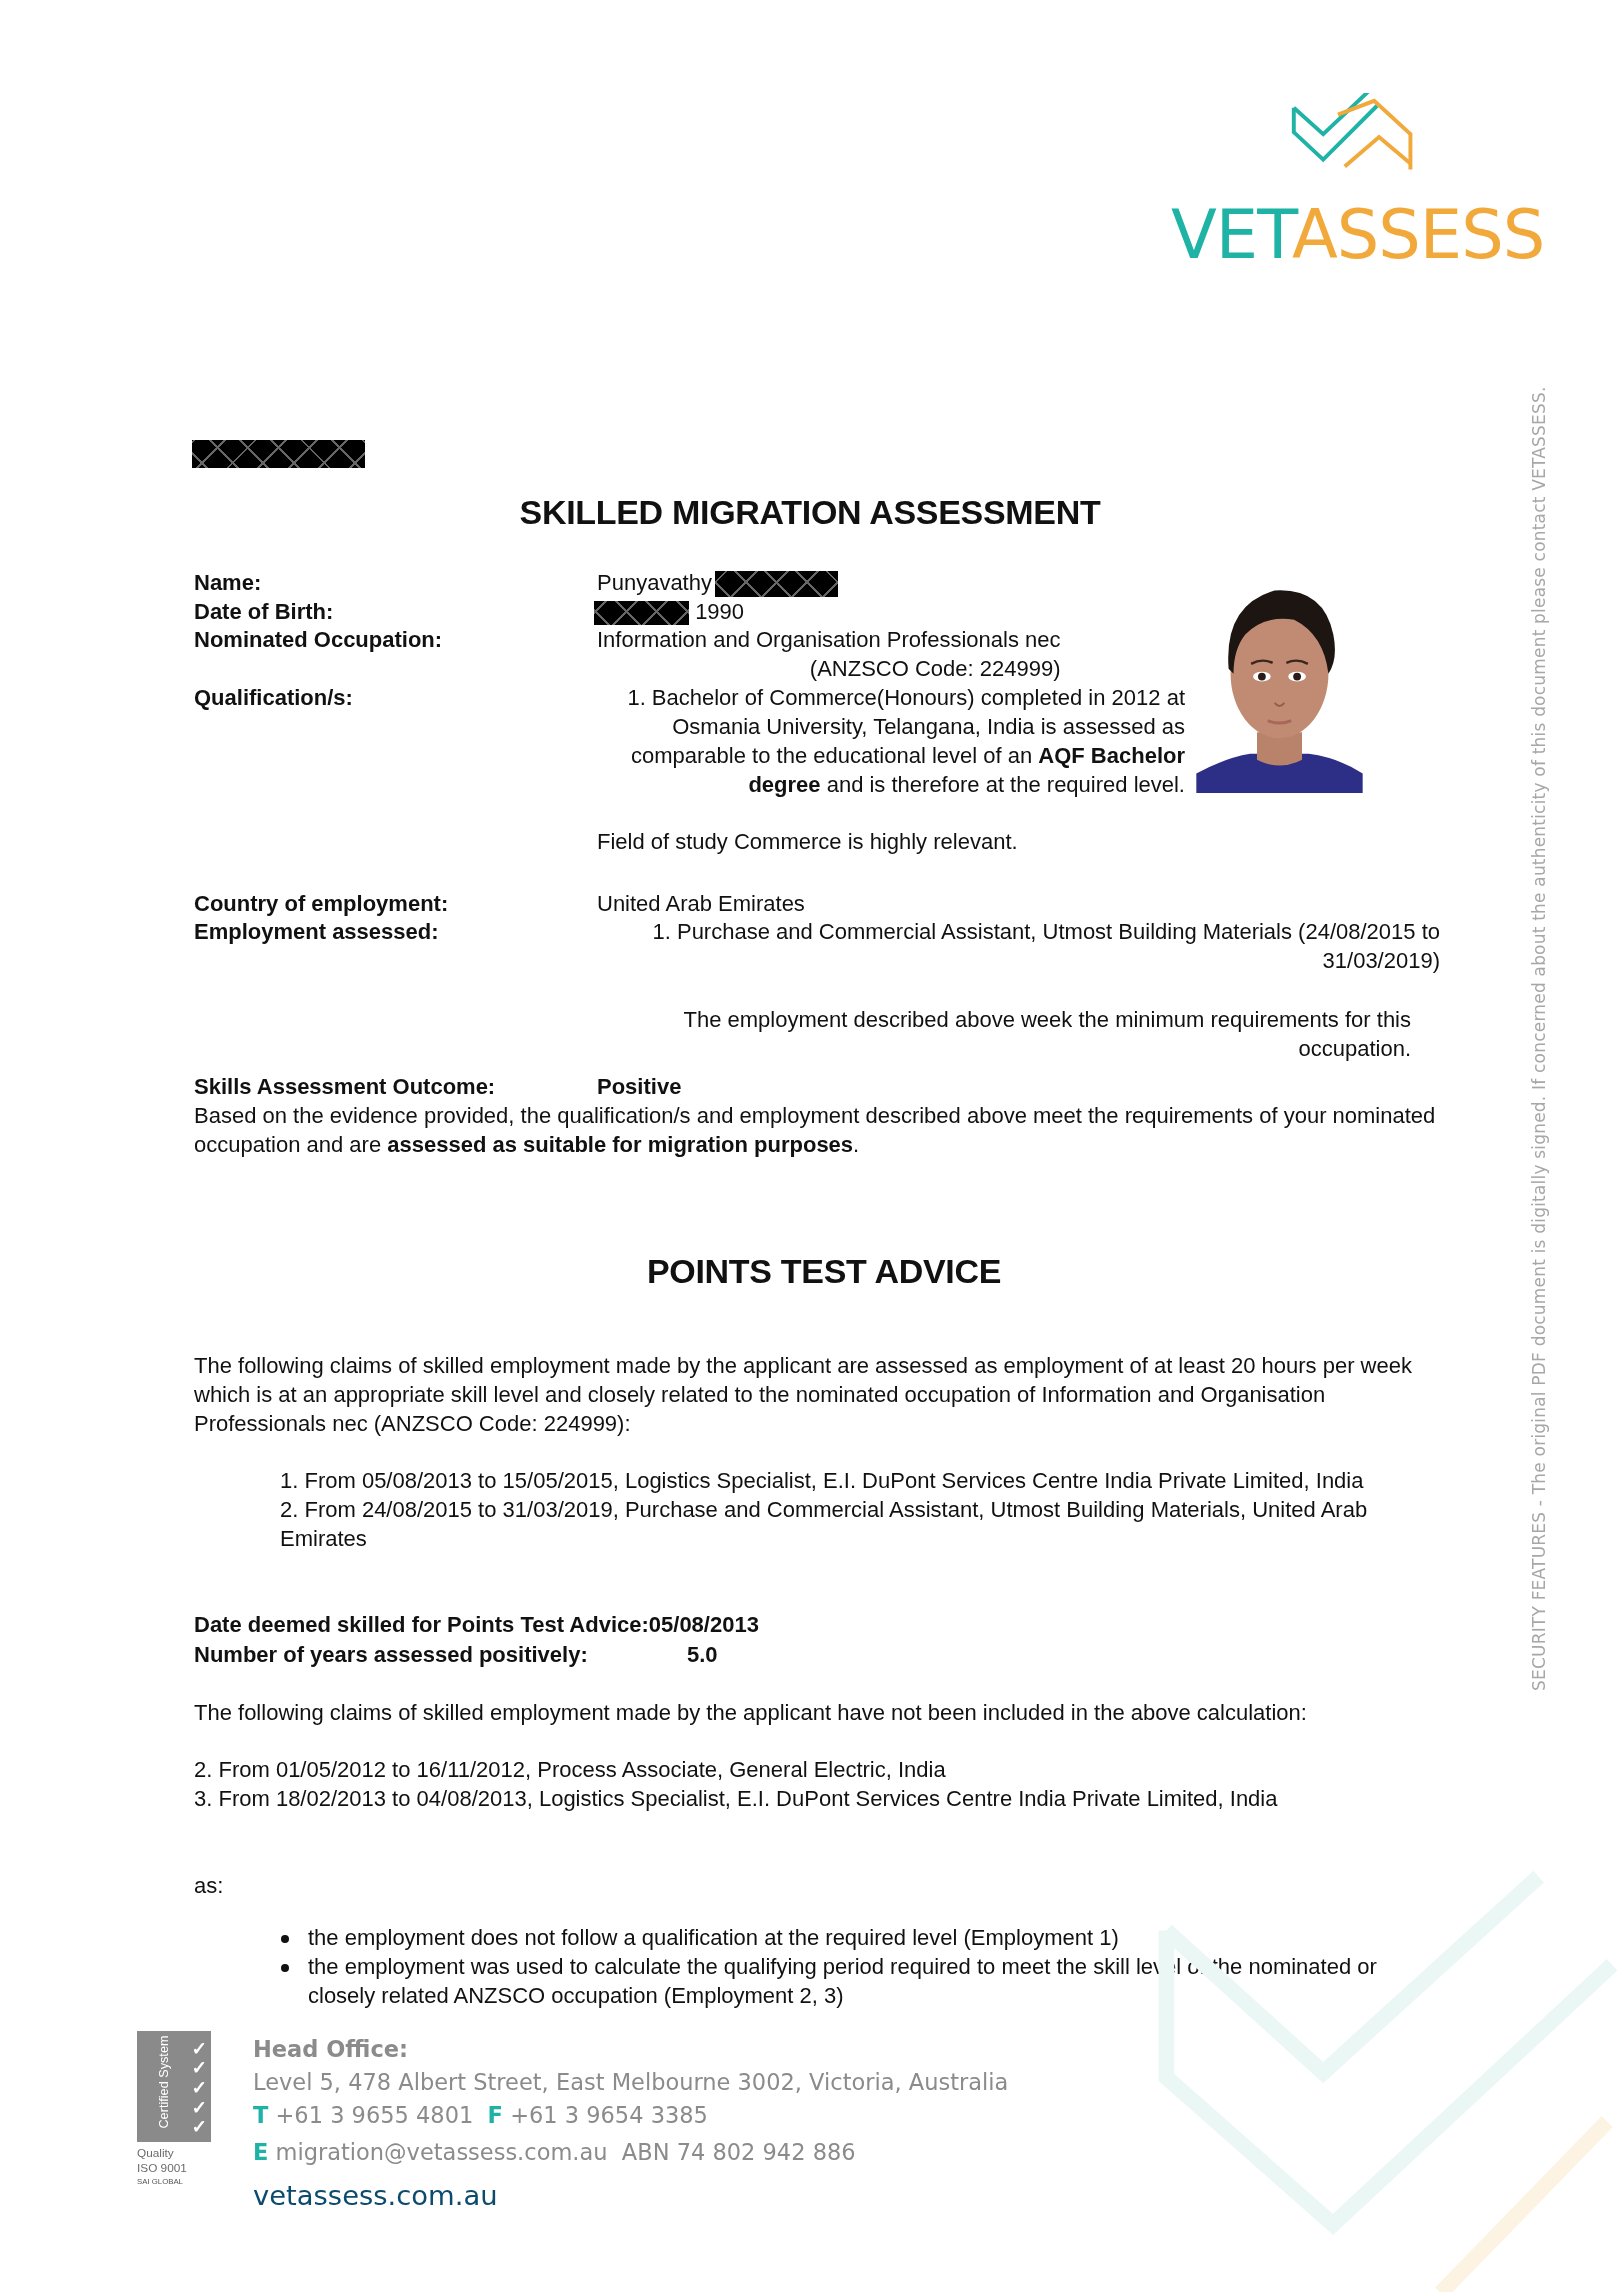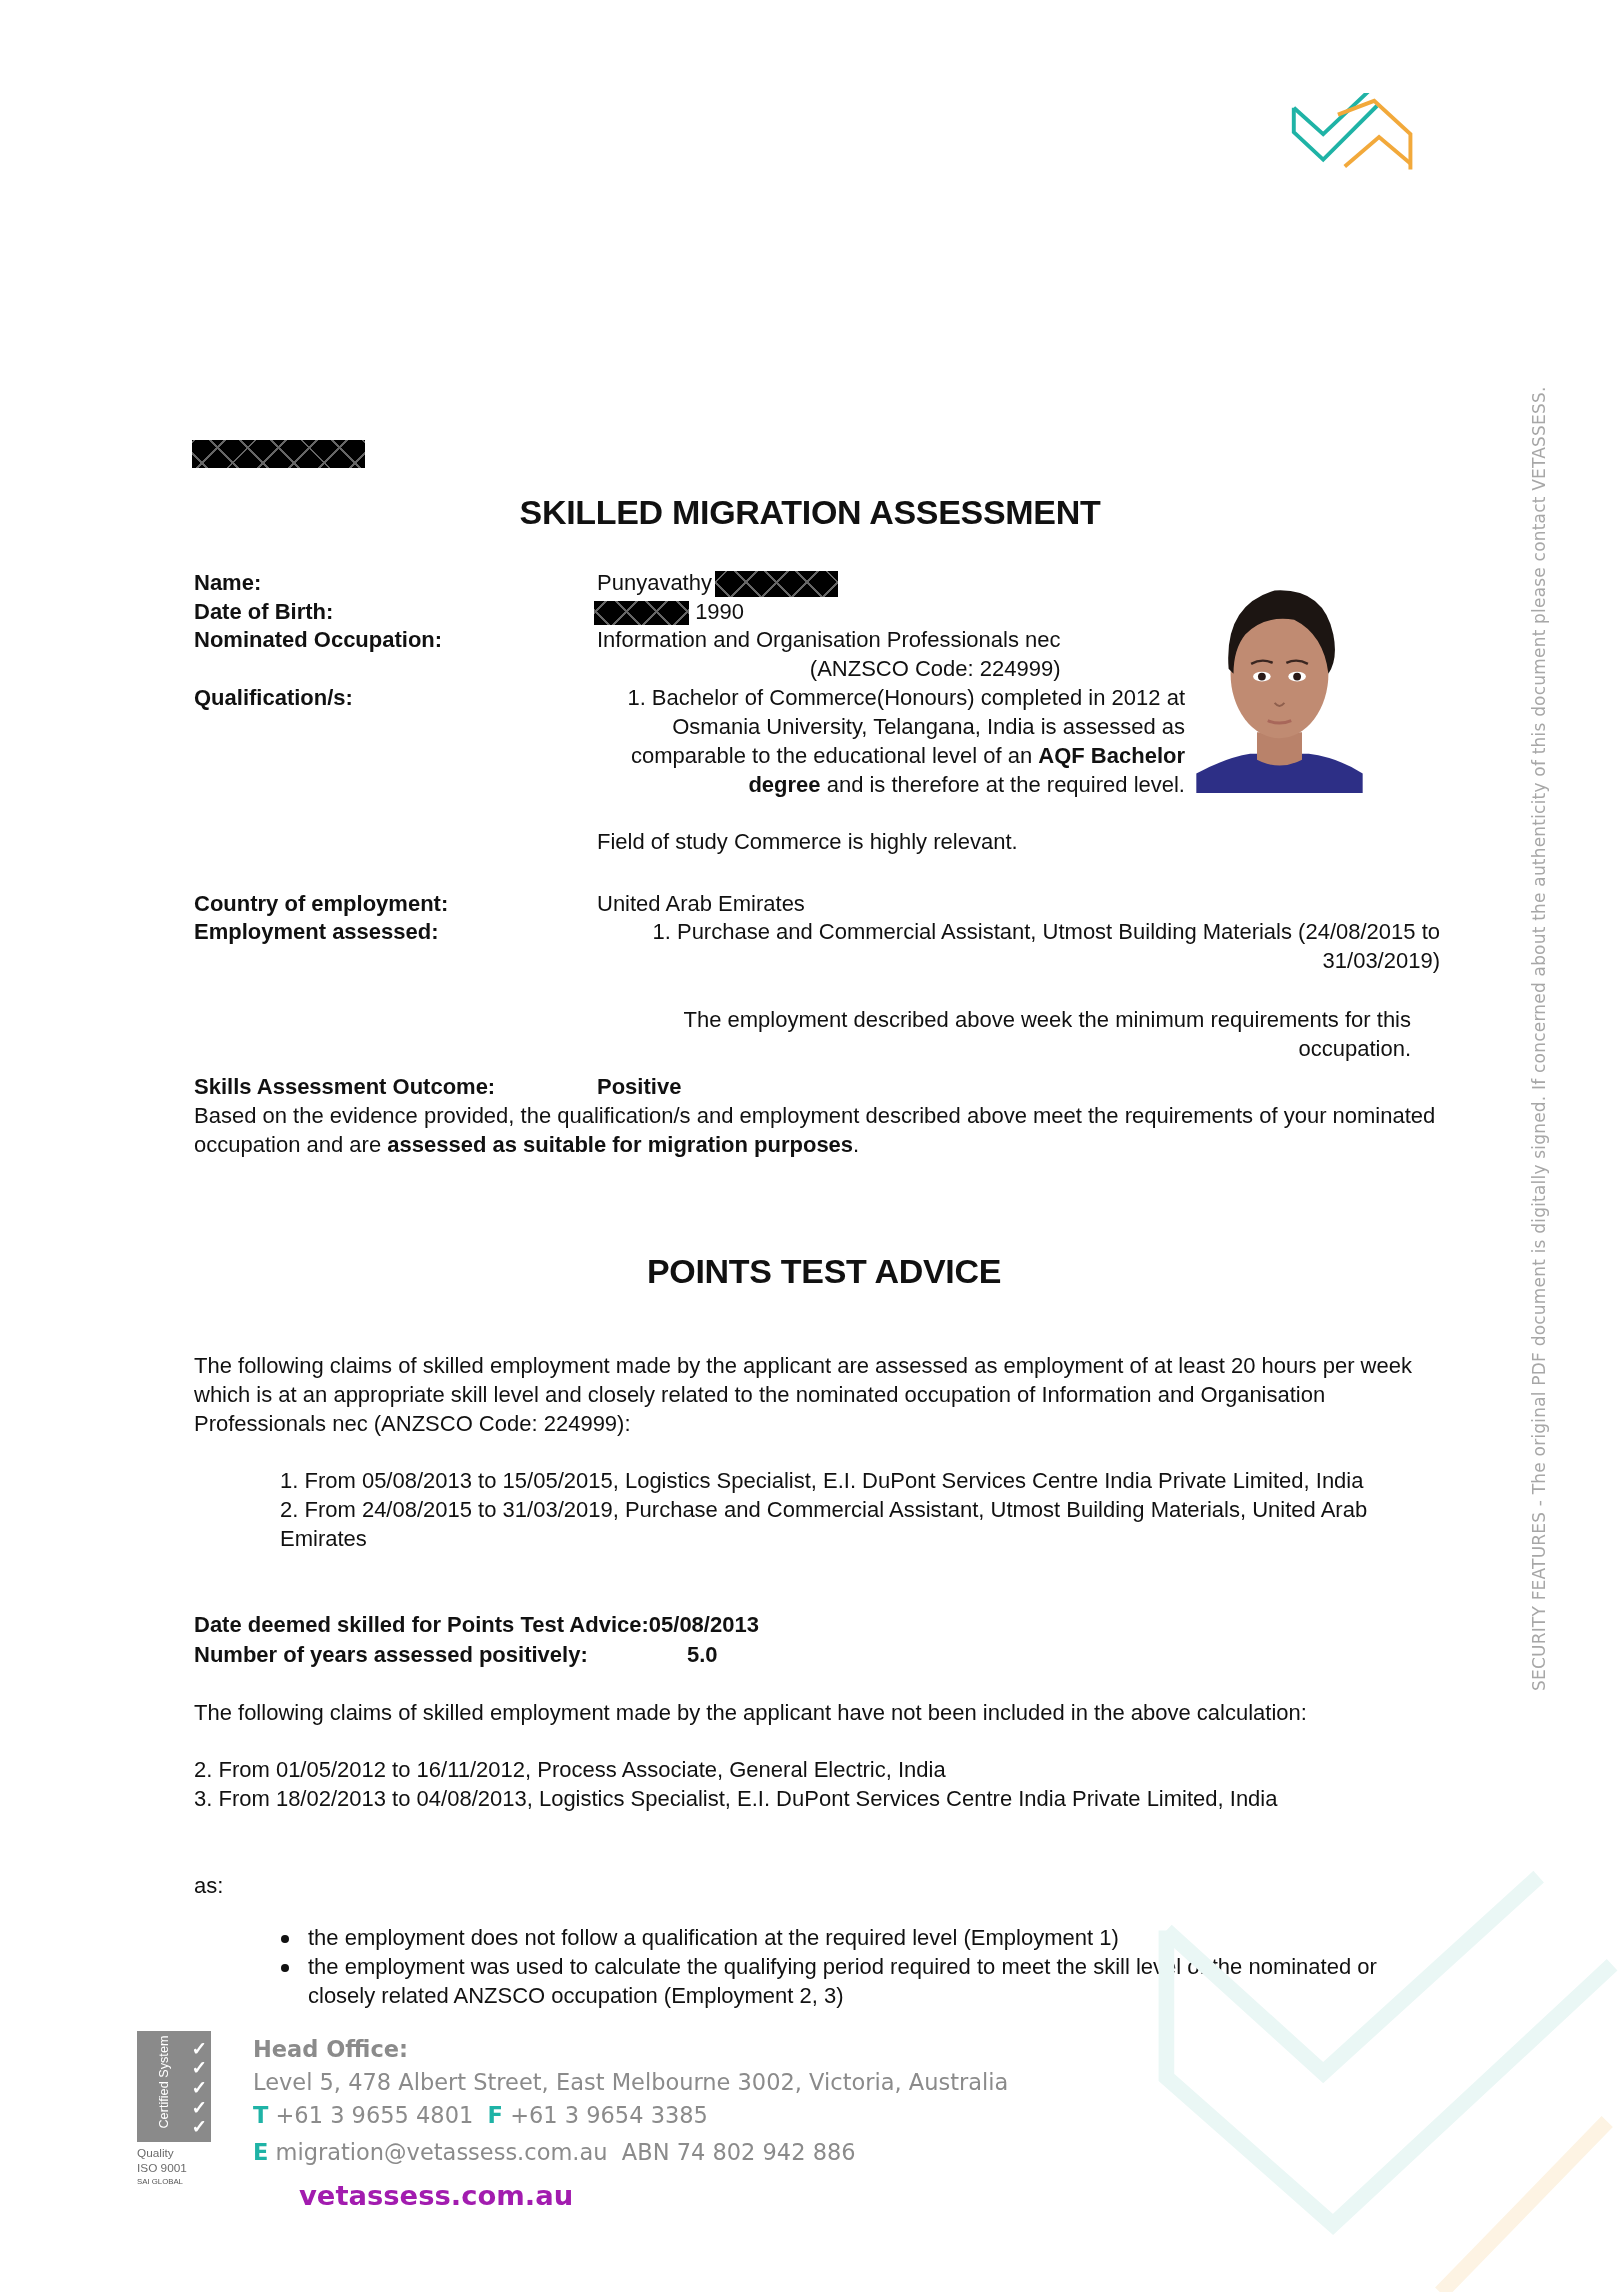--- a/index.html
+++ b/index.html
@@ -51,32 +51,33 @@
     .cert { left: 137px; top: 2031px; width: 74px; }
     .cert-box { width: 74px; height: 111px; background: #8a8a8a; position: relative; }
     .cert-box .cert-label { position: absolute; left: -21.6px; top: 44px; transform: rotate(-90deg); color: #fff; font-size: 12.7px; white-space: nowrap; width: 98px; text-align: center; }
     .cert-ticks { position: absolute; right: 3.9px; top: 7.8px; color: #fff; font-size: 18.6px; line-height: 19.6px; font-weight: 700; }
     .cert-sub { font-size: 11.8px; color: #6b6b6b; line-height: 14.7px; margin-top: 3.9px; }
     .cert-sai { font-size: 7.8px; color: #555; margin-top: 2px; }
 
     .footer { left: 253px; top: 2033px; font-family: "DejaVu Sans", sans-serif; color: #8b8b8b; font-size: 22.5px; line-height: 33px; }
     .footer .head { font-weight: 700; }
     .footer .teal { color: #1fb3a6; font-weight: 700; }
-    .footer .site { color: #a21caf; font-size: 27.4px; font-weight: 700; margin-top: 9.8px; line-height: 33px; margin-left: 46px; }
+    .footer .site { color: #0c4a6e; font-size: 27.4px; font-weight: 400; margin-top: 9.8px; line-height: 33px; }
   </style>
 </head>
 <body>
 
 <div class="abs logo">
   <svg width="147" height="98" viewBox="0 0 150 100">
     <polyline points="10,15 10,40 40,68 95,13" fill="none" stroke="#1fb3a6" stroke-width="4"></polyline>
     <polyline points="10,15 40,42 95,-10" fill="none" stroke="#1fb3a6" stroke-width="4" transform="translate(0,0)"></polyline>
     <polyline points="63,42 100,28 137,62 137,98" fill="none" stroke="#f2a93b" stroke-width="4" transform="translate(-8,-20)"></polyline>
     <polyline points="70,95 105,65 137,92" fill="none" stroke="#f2a93b" stroke-width="4" transform="translate(-8,-20)"></polyline>
   </svg>
+  <div class="logo-text"><span class="logo-vet">VET</span><span class="logo-assess">ASSESS</span></div>
 </div>
 
 <div class="abs redact ref-redact"></div>
 
 <div class="abs title title-1">SKILLED MIGRATION ASSESSMENT</div>
 
 <div class="label" style="top:568px">Name:</div>
 <div class="value" style="top:568px">
   <span>Punyavathy</span>
   <span class="redact" style="width:123px;height:25.5px;margin-left:-2.9px"></span>

